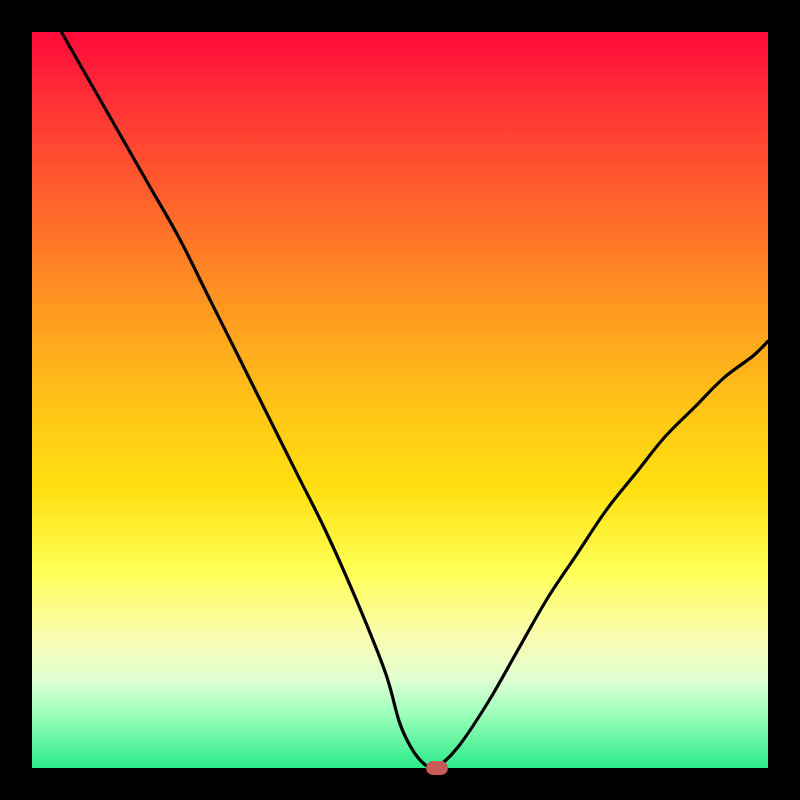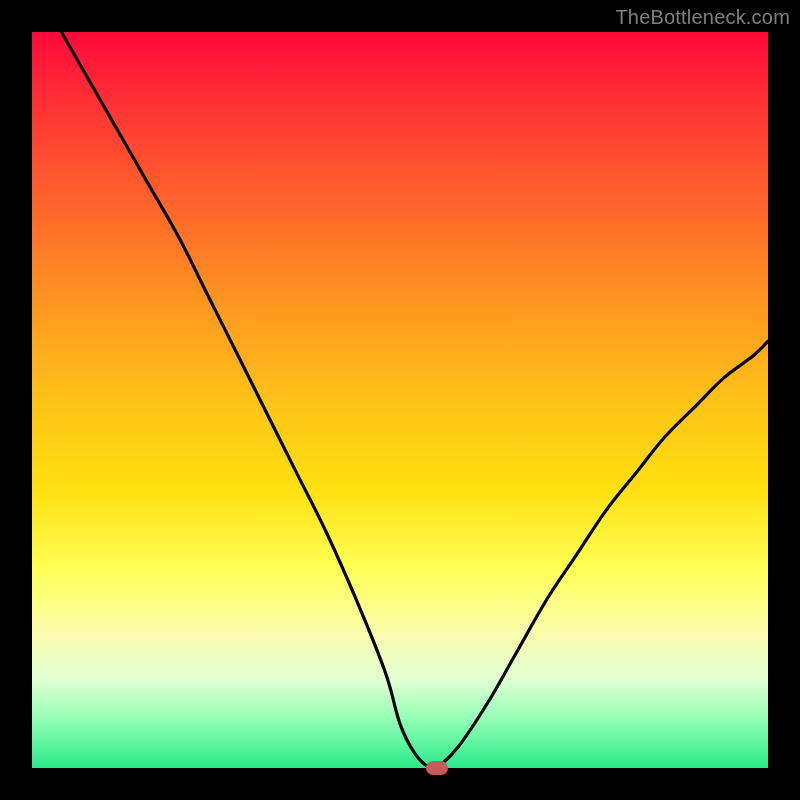--- a/index.html
+++ b/index.html
@@ -60,21 +60,20 @@
     border-radius: 7px;
     background: #c95a5a;
     transform: translate(-50%, -50%);
   }
 </style>
 </head>
 <body>
 
 <div class="frame">
 
-  <div class="watermark">TheBottleneck.com</div>
 
   <div class="plot-area">
     <svg class="curve" viewBox="0 0 736 736" preserveAspectRatio="none">
       <path fill="none" stroke="#000" stroke-width="3.2" stroke-linecap="round" stroke-linejoin="round" d="M 29.44 0.00 C 34.74 9.27, 48.28 32.97, 58.88 51.52 C 69.48 70.07, 77.72 84.49, 88.32 103.04 C 98.92 121.59, 107.16 136.01, 117.76 154.56 C 128.36 173.11, 136.60 186.21, 147.20 206.08 C 157.80 225.95, 166.04 243.76, 176.64 264.96 C 187.24 286.16, 195.48 302.64, 206.08 323.84 C 216.68 345.04, 224.92 361.52, 235.52 382.72 C 246.12 403.92, 254.36 420.40, 264.96 441.60 C 275.56 462.80, 283.80 477.96, 294.40 500.48 C 305.00 523.00, 313.24 541.55, 323.84 566.72 C 334.44 591.89, 345.33 617.80, 353.28 640.32 C 361.23 662.84, 362.70 677.27, 368.00 691.84 C 373.30 706.41, 377.42 713.33, 382.72 721.28 C 388.02 729.23, 393.47 733.35, 397.44 736.00 C 401.41 738.65, 399.50 739.97, 404.80 736.00 C 410.10 732.03, 417.61 725.84, 426.88 713.92 C 436.15 702.00, 445.72 686.98, 456.32 669.76 C 466.92 652.54, 475.16 636.79, 485.76 618.24 C 496.36 599.69, 504.60 583.94, 515.20 566.72 C 525.80 549.50, 534.04 538.46, 544.64 522.56 C 555.24 506.66, 563.48 492.97, 574.08 478.40 C 584.68 463.83, 592.92 454.85, 603.52 441.60 C 614.12 428.35, 622.36 416.72, 632.96 404.80 C 643.56 392.88, 651.80 385.96, 662.40 375.36 C 673.00 364.76, 681.24 355.19, 691.84 345.92 C 702.44 336.65, 713.33 330.46, 721.28 323.84 C 729.23 317.22, 733.35 311.77, 736.00 309.12"></path>
     </svg>
     <div class="marker" style="left: 404.8px; top: 736px; background: rgb(201, 90, 90);"></div>
   </div>
 
 </div>
 

